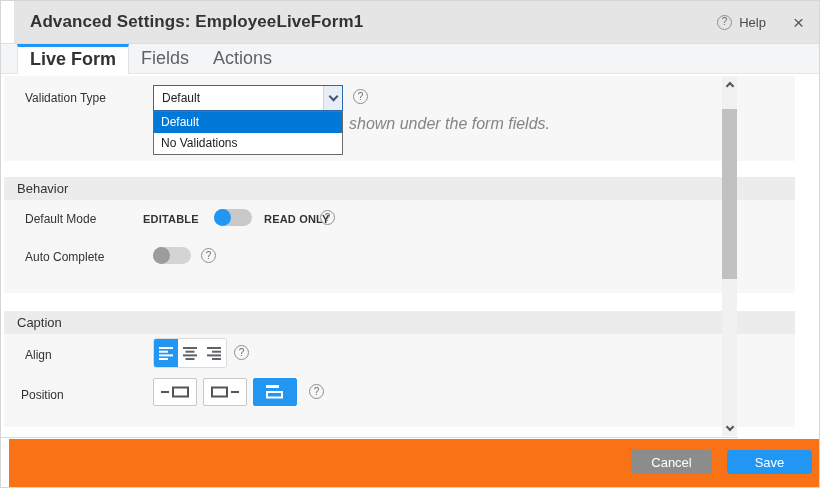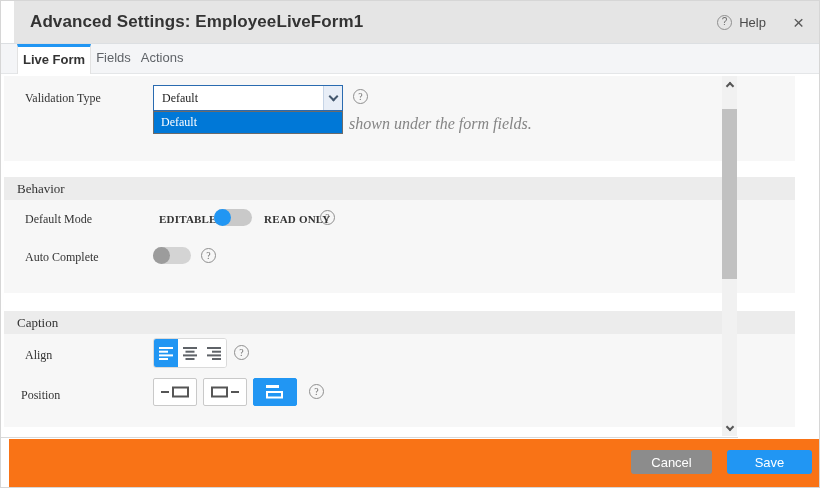--- a/index.html
+++ b/index.html
@@ -9,25 +9,25 @@
   
   .hdr { position:absolute; top:0; left:0; right:0; height:42px; background:#e5e5e5;margin-left:13px; }
   .hdr-title { position:absolute; left:16px; top:11px; font-size:17px; font-weight:bold; color:#333; letter-spacing:.1px; }
   .hdr-right { position:absolute; right:15px; top:0; height:42px; display:flex; align-items:center; }
   .qicon { width:15px; height:15px; border:1px solid #8f8f8f; border-radius:50%; display:inline-flex; align-items:center; justify-content:center; color:#6d6d6d; font-size:10px; line-height:1; flex:none; }
   .hdr-help-label { font-size:13px; color:#4a4a4a; margin-left:7px; cursor:pointer; }
   .hdr-close { font-size:19px; color:#5a5a5a; margin-left:27px; cursor:pointer; line-height:1; }
 
   
   .tabbar { position:absolute; top:42px; left:0; right:0; height:31px; background:#f4f5f7; border-top:1px solid #dcdfe2; border-bottom:1px solid #e4e6e8; display:flex; padding-left:16px; }
-  .tab { padding:0 5px; font-size:13px; color:#5f6368; line-height:28px; cursor:pointer; }
+  .tab { padding:0 12px; font-size:18px; color:#5f6368; line-height:28px; cursor:pointer; }
   .tab.active { background:#fff; border-top:3px solid #2196f3; border-left:1px solid #e2e2e2; border-right:1px solid #e2e2e2; color:#333; font-weight:bold; line-height:25px; margin-bottom:-1px; }
 
   
-  .content { position:absolute; top:73px; left:0; width:737px; height:364px; background:#fff; border-bottom:1px solid #d9d9d9;font-family:Liberation Serif, serif; }
+  .content { position:absolute; top:73px; left:0; width:737px; height:364px; background:#fff; border-bottom:1px solid #d9d9d9; }
   .panel { position:absolute; left:3px; width:791px; background:#f7f7f7; }
   .sec-hdr { position:absolute; left:3px; width:791px; height:23px; background:#ececec; font-size:13px; color:#333; line-height:23px; padding-left:13px; }
   .panel1 { top:2px; height:85px; }
   .bhv-hdr { top:103px; }
   .panel2 { top:126px; height:93px; }
   .cap-hdr { top:237px; }
   .panel3 { top:260px; height:93px; }
   .flabel { position:absolute; font-size:12px; color:#333; }
 
   
@@ -111,27 +111,28 @@
             <span class="chev-dn"></span>
           </span>
       </div>
       <span class="qicon help-abs" style="left:349px; top:13px;">
           <span>?</span>
         </span>
       <span class="helper-italic">shown under the form fields.</span>
 
       <div class="ddlist" style="left:149px;">
         <div class="ddopt selected">Default</div>
+        <div class="ddopt">No Validations</div>
       </div>
     </div>
 
     <div class="sec-hdr bhv-hdr">Behavior</div>
     <div class="panel panel2">
       <span class="flabel" style="left:21px; top:12px;">Default Mode</span>
-      <span class="mode-caps" style="left:155px; top:13px;">EDITABLE</span>
+      <span class="mode-caps" style="left:139px; top:13px;">EDITABLE</span>
       <div class="toggle on" style="left:210px; top:9px;">
           <span class="knob"></span>
         </div>
       <span class="mode-caps" style="left:260px; top:13px;">READ ONLY</span>
       <span class="qicon help-abs" style="left:316px; top:10px;">
           <span>?</span>
         </span>
 
       <span class="flabel" style="left:21px; top:50px;">Auto Complete</span>
       <div class="toggle off" style="left:149px; top:47px;">

